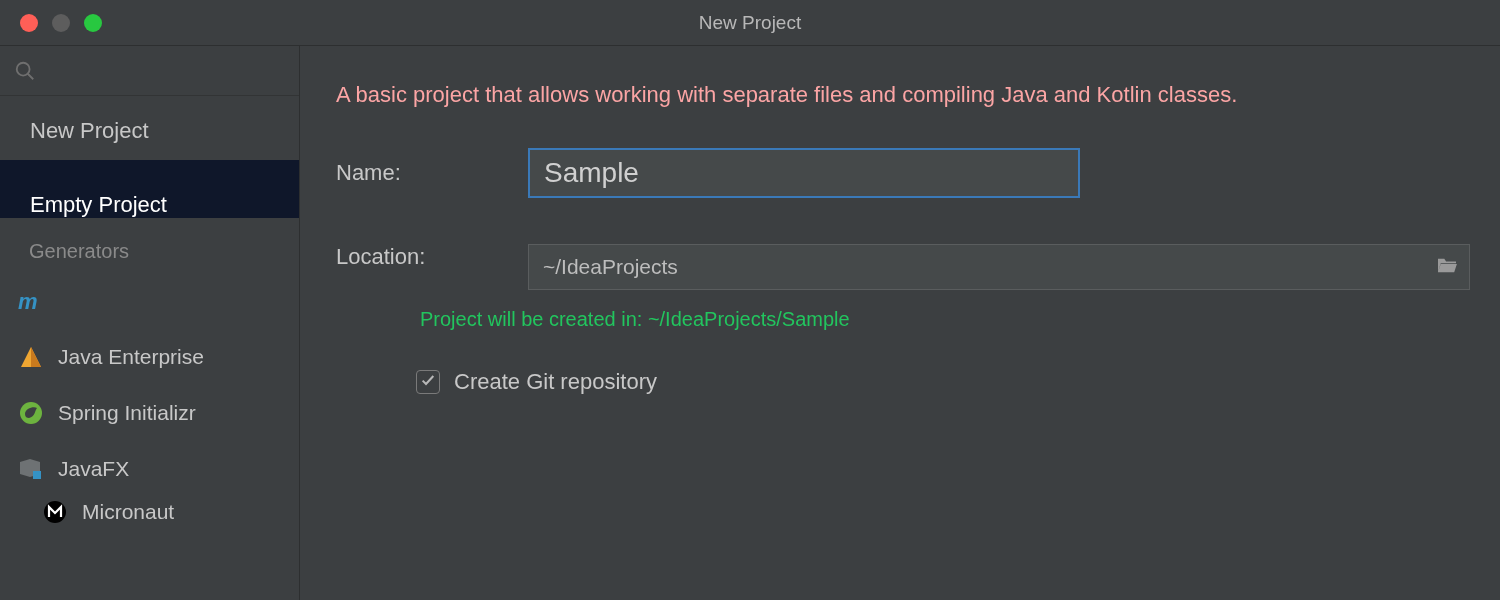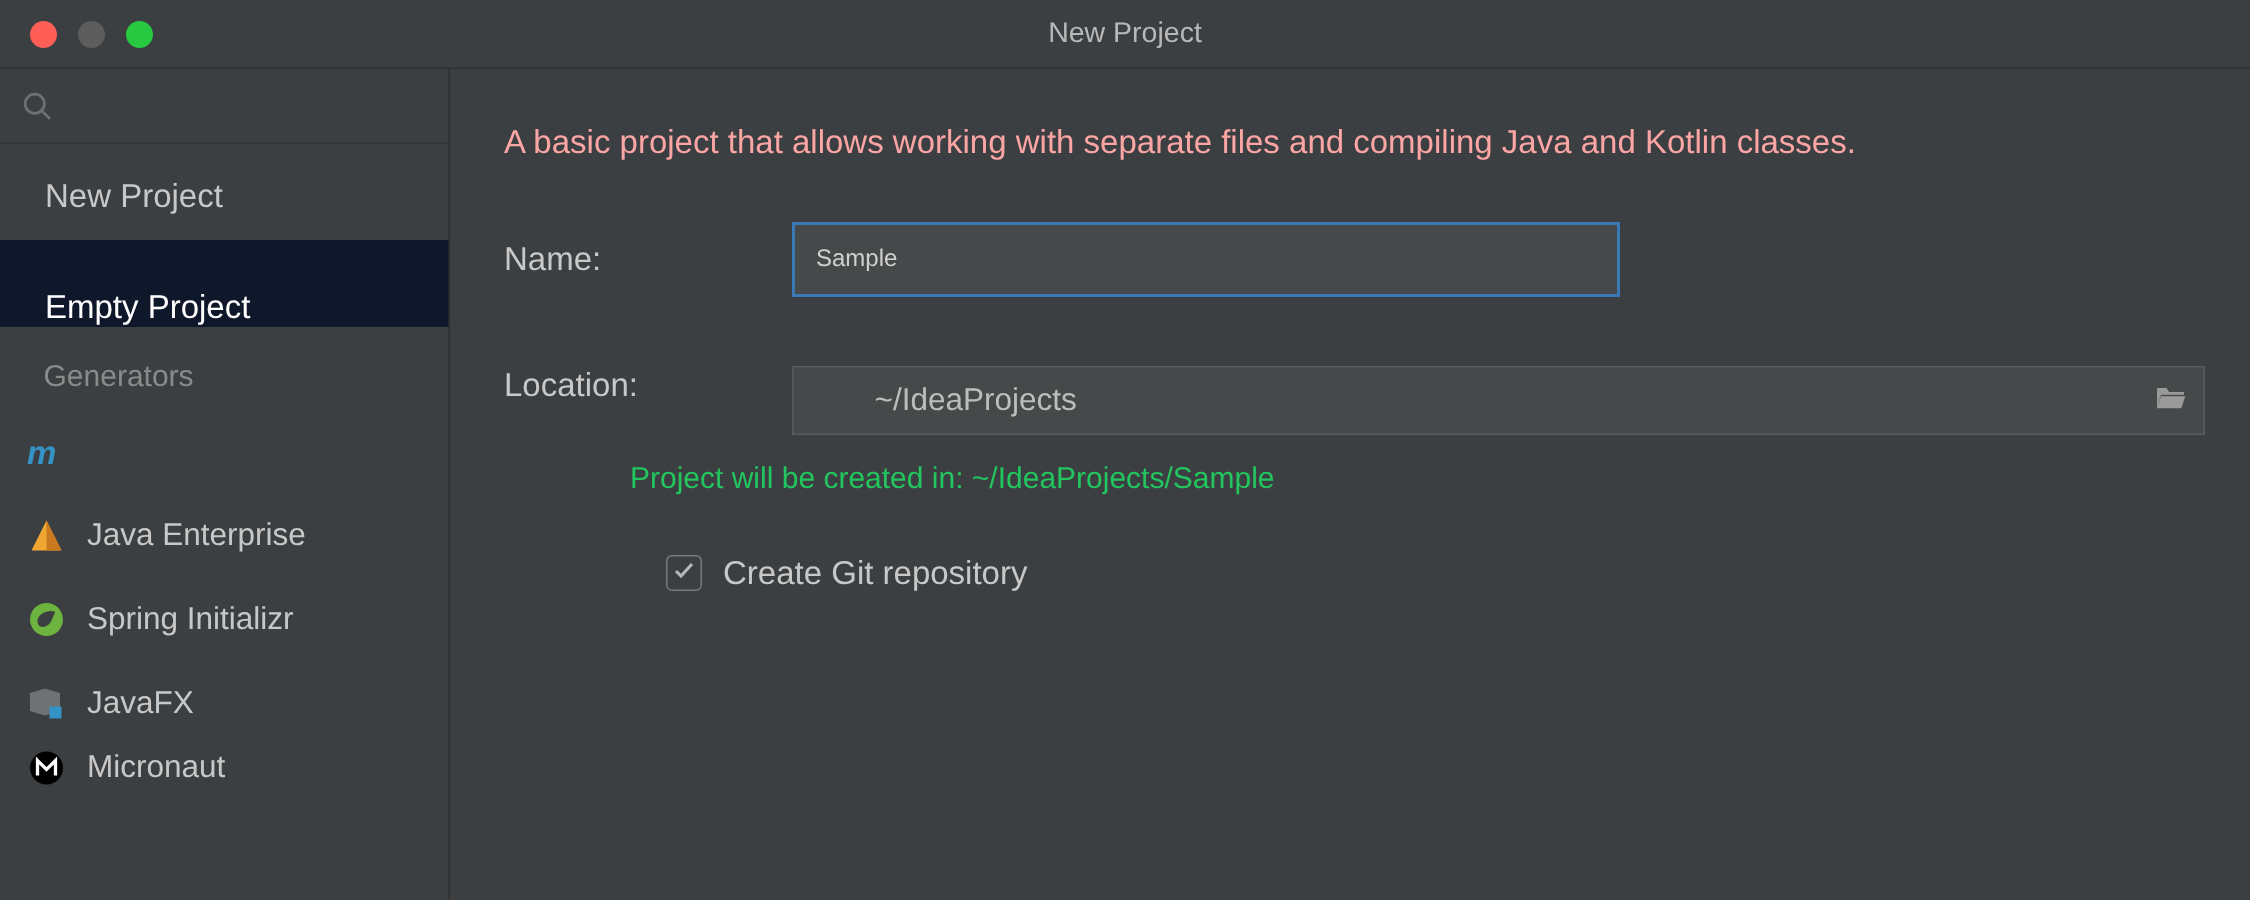--- a/index.html
+++ b/index.html
@@ -105,38 +105,37 @@
   .form-label {
     width: 192px;
     font-size: 22px;
     color: #c8c8c8;
   }
   .text-input {
     height: 50px;
     background: #45494a;
     border: 1px solid #5a5d5e;
     color: #d0d0d0;
-    font-size: 16px;
+    font-size: 28px;
     padding: 0 14px;
     outline: none;
   }
   .name-input {
     width: 552px;
     border: 2px solid #3a79b8;
     background: #45494a;
   }
   .location-row { align-items: stretch; }
   .location-input {
     flex: 1;
     display: flex;
     align-items: center;
     border: 1px solid #5a5d5e;
     background: #45494a;
     height: 46px;
-    padding-left: 40px;
   }
   .location-text {
     flex: 1;
     padding: 0 14px;
     font-size: 21px;
     color: #bdbdbd;
   }
   .browse-btn {
     width: 44px;
     display: flex;
@@ -146,21 +145,21 @@
     cursor: default;
   }
   .hint {
     margin-left: 84px;
     font-size: 20px;
     color: #22c55e;
     margin-top: 2px;
     margin-bottom: 38px;
   }
   .checkbox-row {
-    margin-left: 108px;
+    margin-left: 80px;
     display: flex;
     align-items: center;
     gap: 14px;
   }
   .checkbox {
     width: 24px; height: 24px;
     border: 1.5px solid #7a7a7a;
     border-radius: 4px;
     display: flex;
     align-items: center;
@@ -236,21 +235,21 @@
         <span class="gen-icon">
           <svg width="24" height="22" viewBox="0 0 24 22">
               <path d="M1 4 L11 1 L21 4 L21 16 L11 19 L1 16 Z" fill="#6e7274"></path>
               <rect x="14" y="13" width="8" height="8" fill="#3592c4"></rect>
             </svg>
         </span>
         <span>JavaFX</span>
       </div>
 
 
-      <div class="gen-item" style="height:30px; overflow:hidden;">
+      <div class="gen-item" style="height:30px; overflow:hidden;margin-left:24px;">
         <span class="gen-icon">
           <svg width="24" height="24" viewBox="0 0 24 24">
               <circle cx="12" cy="12" r="11" fill="#000"></circle>
               <path d="M6 17 L6 7 L12 13 L18 7 L18 17" stroke="#fff" stroke-width="2.2" fill="none"></path>
             </svg>
         </span>
         <span>Micronaut</span>
       </div>
     </div>
   </div>

